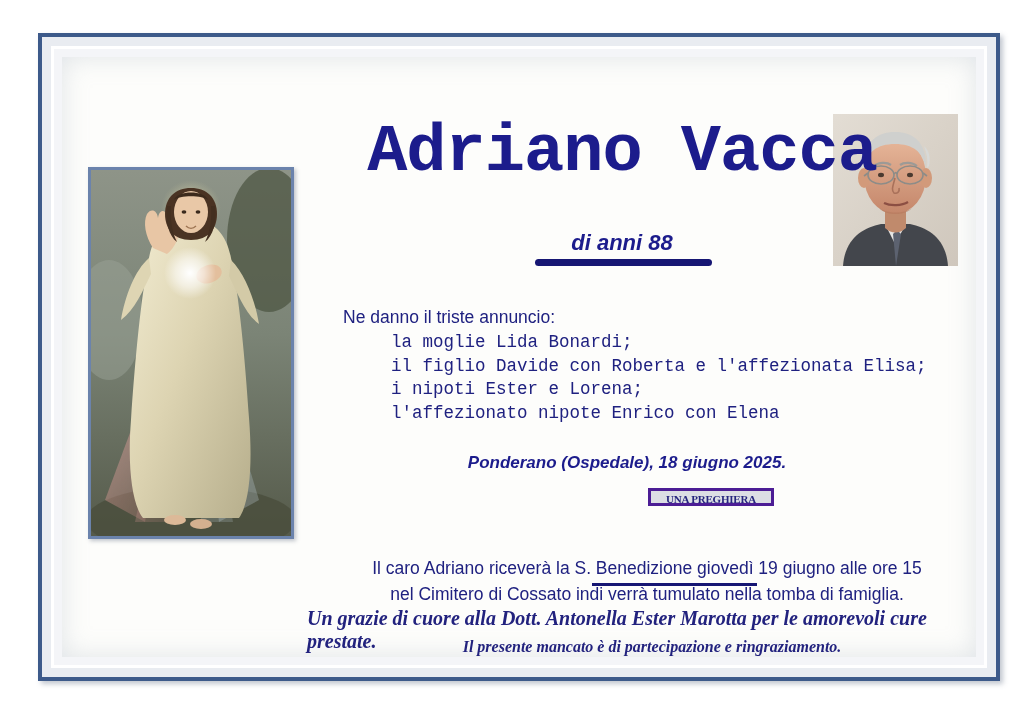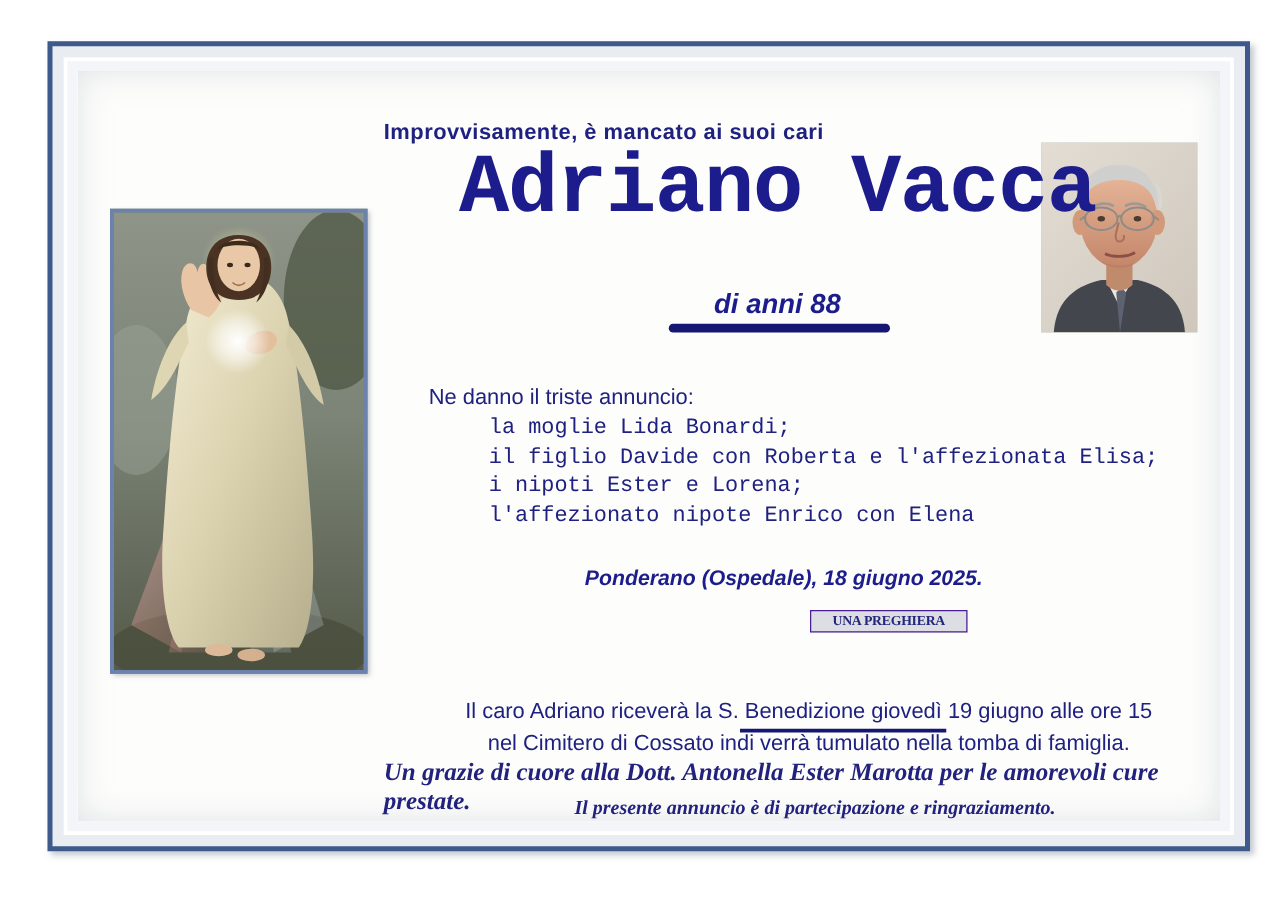--- a/index.html
+++ b/index.html
@@ -178,21 +178,21 @@
     font-style: italic;
     color: #1c1c8c;
   }
 
   .prayer-badge {
     position: absolute;
     left: 341px;
     top: 431px;
     width: 126px;
     height: 18px;
-    border: 1px solid #4c1d95;
+    border: 3px solid #4c1d95;
     background: #dcdee4;
     box-sizing: border-box;
     text-align: center;
     font-family: "Liberation Serif", serif;
     font-size: 11px;
     font-weight: 700;
     line-height: 16px;
     letter-spacing: -0.2px;
     color: #26267e;
   }
@@ -370,21 +370,20 @@
             <path d="M62 64 C60 72 58 76 61 79 C64 80 67 78 66 74" stroke="#a9715a" stroke-width="1.6" fill="none"></path>
 
             <path d="M51 89 C57 92 69 92 75 88" stroke="#8c4f43" stroke-width="2.2" fill="none"></path>
 
             <path d="M46 94 C54 100 72 100 79 94 C72 102 53 102 46 94 Z" fill="#b57a5e" opacity="0.6"></path>
           </svg>
         </div>
 
         <div class="content">
 
-          <div class="lead-line">Improvvisamente, è mancato ai suoi cari</div>
 
           <div class="deceased-name">Adriano Vacca</div>
 
           <div class="age-line">di anni 88</div>
 
           <div class="rule-thick"></div>
 
           <div class="announce-intro">Ne danno il triste annuncio:</div>
 
           <ul class="family-list">
@@ -399,20 +398,20 @@
           <div class="prayer-badge">UNA PREGHIERA</div>
 
           <div class="benediction">
             <div>Il caro Adriano riceverà la S. Benedizione giovedì 19 giugno alle ore 15</div>
             <div>nel Cimitero di Cossato indi verrà tumulato nella tomba di famiglia.</div>
           </div>
 
           <div class="rule-thin"></div>
 
           <div class="thanks">Un grazie di cuore alla Dott. Antonella Ester Marotta per le amorevoli cure prestate.</div>
-          <div class="presence">Il presente annuncio è di partecipazione e ringraziamento.</div>
+          <div class="presence">Il presente mancato è di partecipazione e ringraziamento.</div>
 
         </div>
 
       </div>
     </div>
   </div>
 </div>
 
 </body></html>

